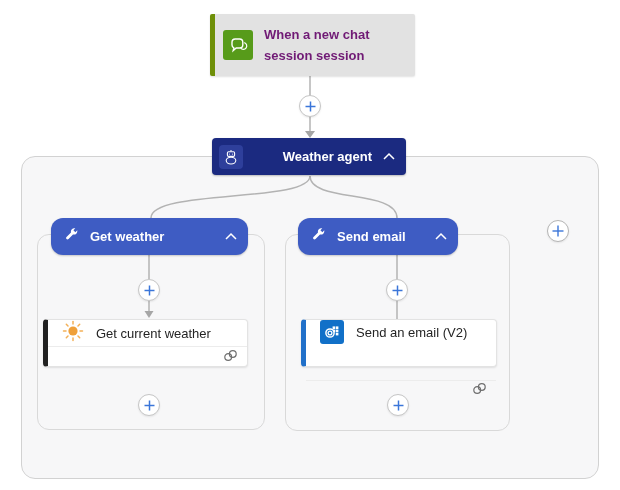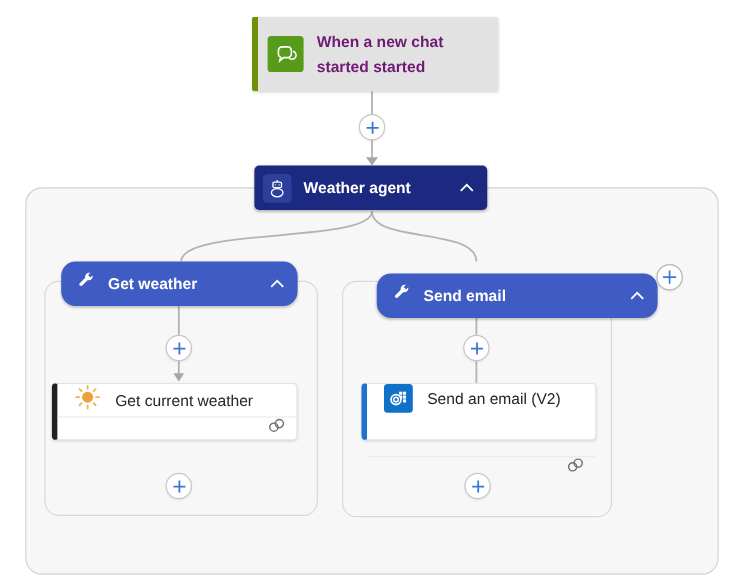--- a/index.html
+++ b/index.html
@@ -28,35 +28,35 @@
     box-shadow: 0 1px 2px rgba(0,0,0,.12); cursor: pointer;
   }
   .trigger-icon { width: 30px; height: 30px; border-radius: 3px; background: #579b1a;
     display: flex; align-items: center; justify-content: center; flex: 0 0 auto; }
   .trigger-title { font-size: 13px; font-weight: 700; color: #701a75; line-height: 21px; }
 
   
   .agent-card {
     position: absolute; left: 212px; top: 138px; width: 194px; height: 37px;
     background: #1b2a80; border-radius: 4px; display: flex; align-items: center;
-    padding: 0 10px 0 7px; gap: 10px; box-shadow: 0 1px 2px rgba(0,0,0,.25); cursor: pointer;
+    padding: 0 10px 0 7px; gap: 10px; box-shadow: 0 1px 2px rgba(0,0,0,.25); cursor: pointer; text-align: right;
   }
   .agent-icon { width: 24px; height: 24px; border-radius: 4px; background: #2e3f9b;
     display: flex; align-items: center; justify-content: center; flex: 0 0 auto; }
   .hdr-label { font-size: 13px; font-weight: 700; color: #ffffff; flex: 1 1 auto; }
   .chev { flex: 0 0 auto; display: flex; align-items: center; cursor: pointer; }
 
   
   .tool-header {
     position: absolute; height: 37px; background: #3e5cc3; border-radius: 12px;
     display: flex; align-items: center; padding: 0 10px 0 12px; gap: 11px;
     box-shadow: 0 1px 2px rgba(0,0,0,.2); cursor: pointer;
   }
   .tool-header.gw { left: 51px;  top: 218px; width: 197px; }
-  .tool-header.se { left: 298px; top: 228px; width: 234px; margin-left: 16px; }
+  .tool-header.se { left: 298px; top: 218px; width: 160px; }
 
   
   .action-card {
     position: absolute; top: 319px; height: 48px; background: #ffffff;
     border: 1px solid #e3e3e3; border-radius: 4px; box-shadow: 0 1px 2px rgba(0,0,0,.1);
     display: flex; flex-direction: column; cursor: pointer;
   }
   .action-card.weather { left: 43px;  width: 205px; border-left: 5px solid #212121; }
   .action-card.email   { left: 301px; width: 196px; border-left: 5px solid #2170c9; gap: 36px; }
   .action-main { flex: 1 1 auto; display: flex; align-items: center; gap: 12px; padding-left: 14px; }
@@ -107,21 +107,21 @@
 
   <div class="trigger-card">
     <span class="trigger-icon">
       <svg width="20" height="20" viewBox="0 0 20 20" fill="none" stroke="#ffffff" stroke-width="1.4">
         <path d="M4 7.2 a3.2 3.2 0 0 1 3.2-3.2 h4.4 a3.2 3.2 0 0 1 3.2 3.2 v2.6 a3.2 3.2 0 0 1 -3.2 3.2 h-3.4 l-3 2.6 l0.6-2.8 a3.2 3.2 0 0 1 -1.8-2.9 z"></path>
         <path d="M12.6 13 a3.4 3.4 0 1 0 3.6-5.3" stroke-width="1.2"></path>
       </svg>
     </span>
     <span class="trigger-title">
       <span>When a new chat</span><br>
-      <span>started started</span>
+      <span>session session</span>
     </span>
   </div>
 
   <div class="agent-card">
     <span class="agent-icon">
       <svg width="18" height="18" viewBox="0 0 18 18" fill="none" stroke="#ffffff" stroke-width="1.1">
         <line x1="9" y1="2" x2="9" y2="3.6"></line>
         <rect x="5.4" y="3.8" width="7.2" height="4.6" rx="1.2"></rect>
         <circle cx="7.4" cy="6.1" r="0.55" fill="#ffffff" stroke="none"></circle>
         <circle cx="10.6" cy="6.1" r="0.55" fill="#ffffff" stroke="none"></circle>

